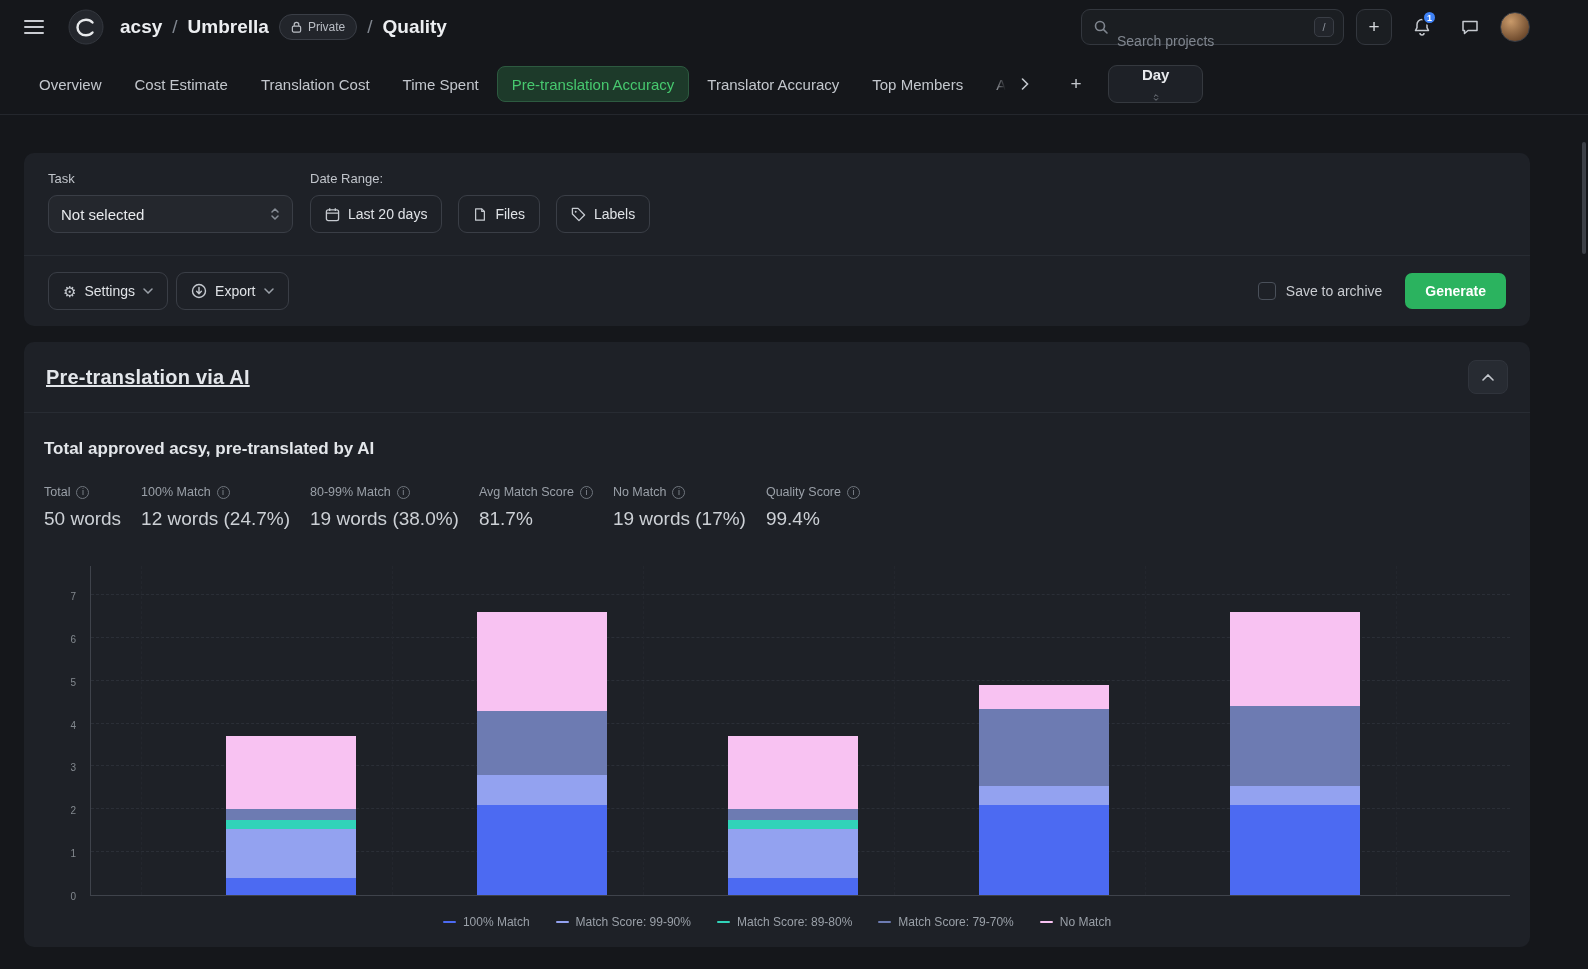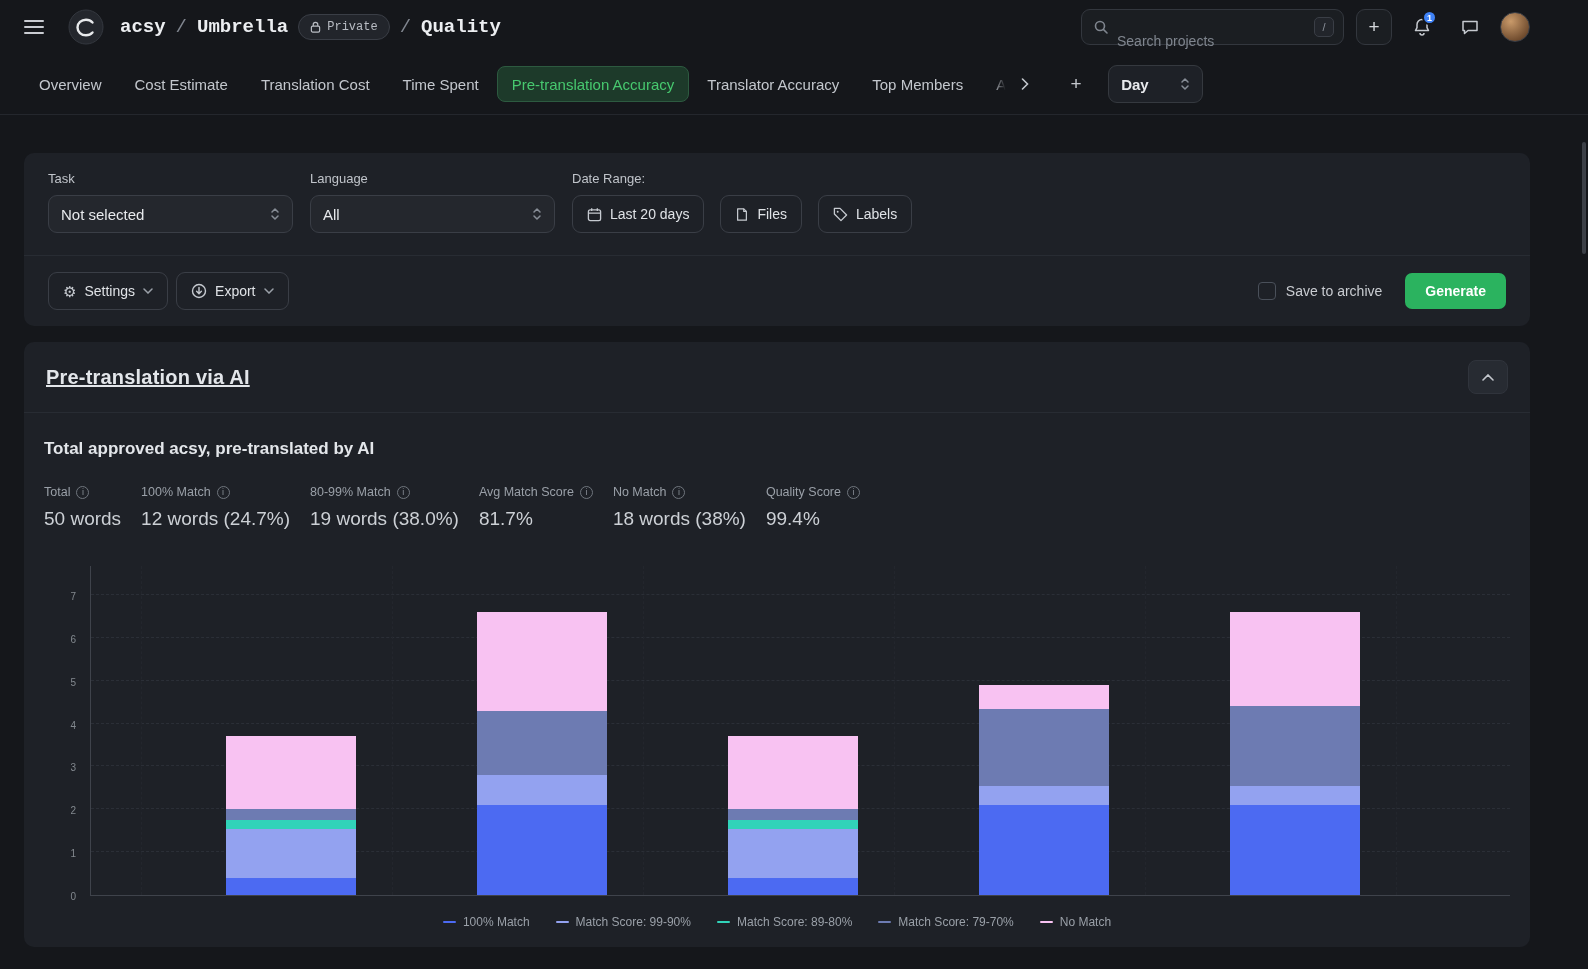--- a/index.html
+++ b/index.html
@@ -7,21 +7,21 @@
   body {
     background: #15171b;
     color: #e6e8eb;
     font-family: "Liberation Sans", sans-serif;
     position: relative;
   }
   button { font-family: inherit; background: none; border: none; color: inherit; cursor: pointer; }
 
   
   .topbar { height: 54px; display: flex; align-items: center; justify-content: space-between; padding: 0 58px 0 16px; }
-  .tb-left { display: flex; align-items: center; gap: 16px; font-family: Liberation Mono, monospace; }
+  .tb-left { display: flex; align-items: center; gap: 16px; }
   .icon-btn { width: 36px; height: 36px; border-radius: 9px; display: flex; align-items: center; justify-content: center; color: #c6cad0; position: relative; }
   .logo { width: 36px; height: 36px; border-radius: 50%; display: flex; align-items: center; justify-content: center; }
   .crumb { display: flex; align-items: center; gap: 10px; font-size: 19px; font-weight: 700; color: #eceef1; }
   .crumb .sep { color: #80868f; font-weight: 400; }
   .badge-private { display: inline-flex; align-items: center; gap: 6px; height: 26px; padding: 0 11px; border: 1px solid #3a3e46; border-radius: 13px; background: #22252b; font-size: 12px; font-weight: 400; color: #b9bdc4; }
   .tb-right { display: flex; align-items: center; gap: 12px; }
   .search { width: 263px; height: 36px; background: #1b1e22; border: 1px solid #33373e; border-radius: 9px; display: flex; align-items: center; padding: 0 9px 0 11px; gap: 8px; }
   .search input { flex: 1; min-width: 0; background: transparent; border: 0; outline: 0; color: #dfe2e6; font-size: 14px; font-family: inherit; margin-top: 28px; }
   .search input::placeholder { color: #7f858e; }
   .kbd { width: 20px; height: 20px; border: 1px solid #3a3e46; border-radius: 5px; background: #22252b; color: #8a9099; font-size: 11px; display: flex; align-items: center; justify-content: center; }
@@ -34,21 +34,21 @@
   .tab { height: 36px; padding: 0 14px; display: flex; align-items: center; font-size: 15px; color: #c3c7cd; border-radius: 8px; white-space: nowrap; cursor: pointer; border: 1px solid transparent; }
   .tab.active { background: var(--tab-active-bg, #1d3a2a); border-color: var(--tab-active-border, #2d5a40); color: var(--tab-active-text, #47c96f); }
   .tab.truncated { max-width: 36px; overflow: hidden; padding-right: 0;
     -webkit-mask-image: linear-gradient(90deg, #000 45%, transparent 95%);
             mask-image: linear-gradient(90deg, #000 45%, transparent 95%); }
   .tab-scroll, .tab-add { width: 30px; height: 32px; display: flex; align-items: center; justify-content: center; color: #c3c7cd; border-radius: 8px; }
   .tab-add { font-size: 19px; margin-left: 18px; }
   .select { display: flex; align-items: center; justify-content: space-between; gap: 10px; background: #1e2127; border: 1px solid #35393f; border-radius: 9px; padding: 0 12px; height: 38px; font-size: 15px; color: #e8eaed; cursor: pointer; }
   .select .sel-val { font-weight: 600; }
   .select.words { width: 175px; margin-left: auto; }
-  .select.day { width: 95px; margin-left: 14px; }
+  .select.day { width: 95px; margin-left: 14px; flex-direction: column; }
   .hr { height: 1px; background: #24272d; }
 
   
   .filter-card { margin: 38px 58px 0 24px; background: #1e2127; border-radius: 10px; padding: 18px 24px 16px; }
   .filter-row { display: flex; gap: 17px; align-items: flex-end; }
   .flabel { font-size: 13px; color: #c0c4ca; margin-bottom: 9px; }
   .fselect { width: 245px; background: #24272d; border-color: #3a3e46; }
   .fselect .sel-val { font-weight: 400; }
   .ctl-row { display: flex; gap: 16px; }
   .btn { display: inline-flex; align-items: center; gap: 8px; height: 38px; padding: 0 14px; border: 1px solid #3a3e46; border-radius: 9px; background: transparent; color: #dfe2e6; font-size: 14px; white-space: nowrap; }
@@ -180,29 +180,20 @@
     </div>
   </nav>
   <div class="hr"></div>
 
   <section class="filter-card">
     <div class="filter-row">
       <div class="fgroup">
         <div class="flabel">Task</div>
         <div class="select fselect">
           <span class="sel-val">Not selected</span>
-          <svg width="10" height="16" viewBox="0 0 10 16" fill="none" stroke="#878d96" stroke-width="1.5" stroke-linecap="round" stroke-linejoin="round">
-            <path d="M2 6l3-3 3 3M2 10l3 3 3-3"></path>
-          </svg>
-        </div>
-      </div>
-      <div class="fgroup">
-        <div class="flabel">Language</div>
-        <div class="select fselect">
-          <span class="sel-val">All</span>
           <svg width="10" height="16" viewBox="0 0 10 16" fill="none" stroke="#878d96" stroke-width="1.5" stroke-linecap="round" stroke-linejoin="round">
             <path d="M2 6l3-3 3 3M2 10l3 3 3-3"></path>
           </svg>
         </div>
       </div>
       <div class="fgroup">
         <div class="flabel">Date Range:</div>
         <div class="ctl-row">
           <button class="btn">
             <svg width="15" height="15" viewBox="0 0 16 16" fill="none" stroke="#c6cad0" stroke-width="1.4">
@@ -294,21 +285,21 @@
               <span>Avg Match Score</span>
               <i class="info">i</i>
             </div>
           <div class="stat-value">81.7%</div>
         </div>
         <div class="stat">
           <div class="stat-label">
               <span>No Match</span>
               <i class="info">i</i>
             </div>
-          <div class="stat-value">18 words (38%)</div>
+          <div class="stat-value">19 words (17%)</div>
         </div>
         <div class="stat">
           <div class="stat-label">
               <span>Quality Score</span>
               <i class="info">i</i>
             </div>
           <div class="stat-value">99.4%</div>
         </div>
       </div>
 

